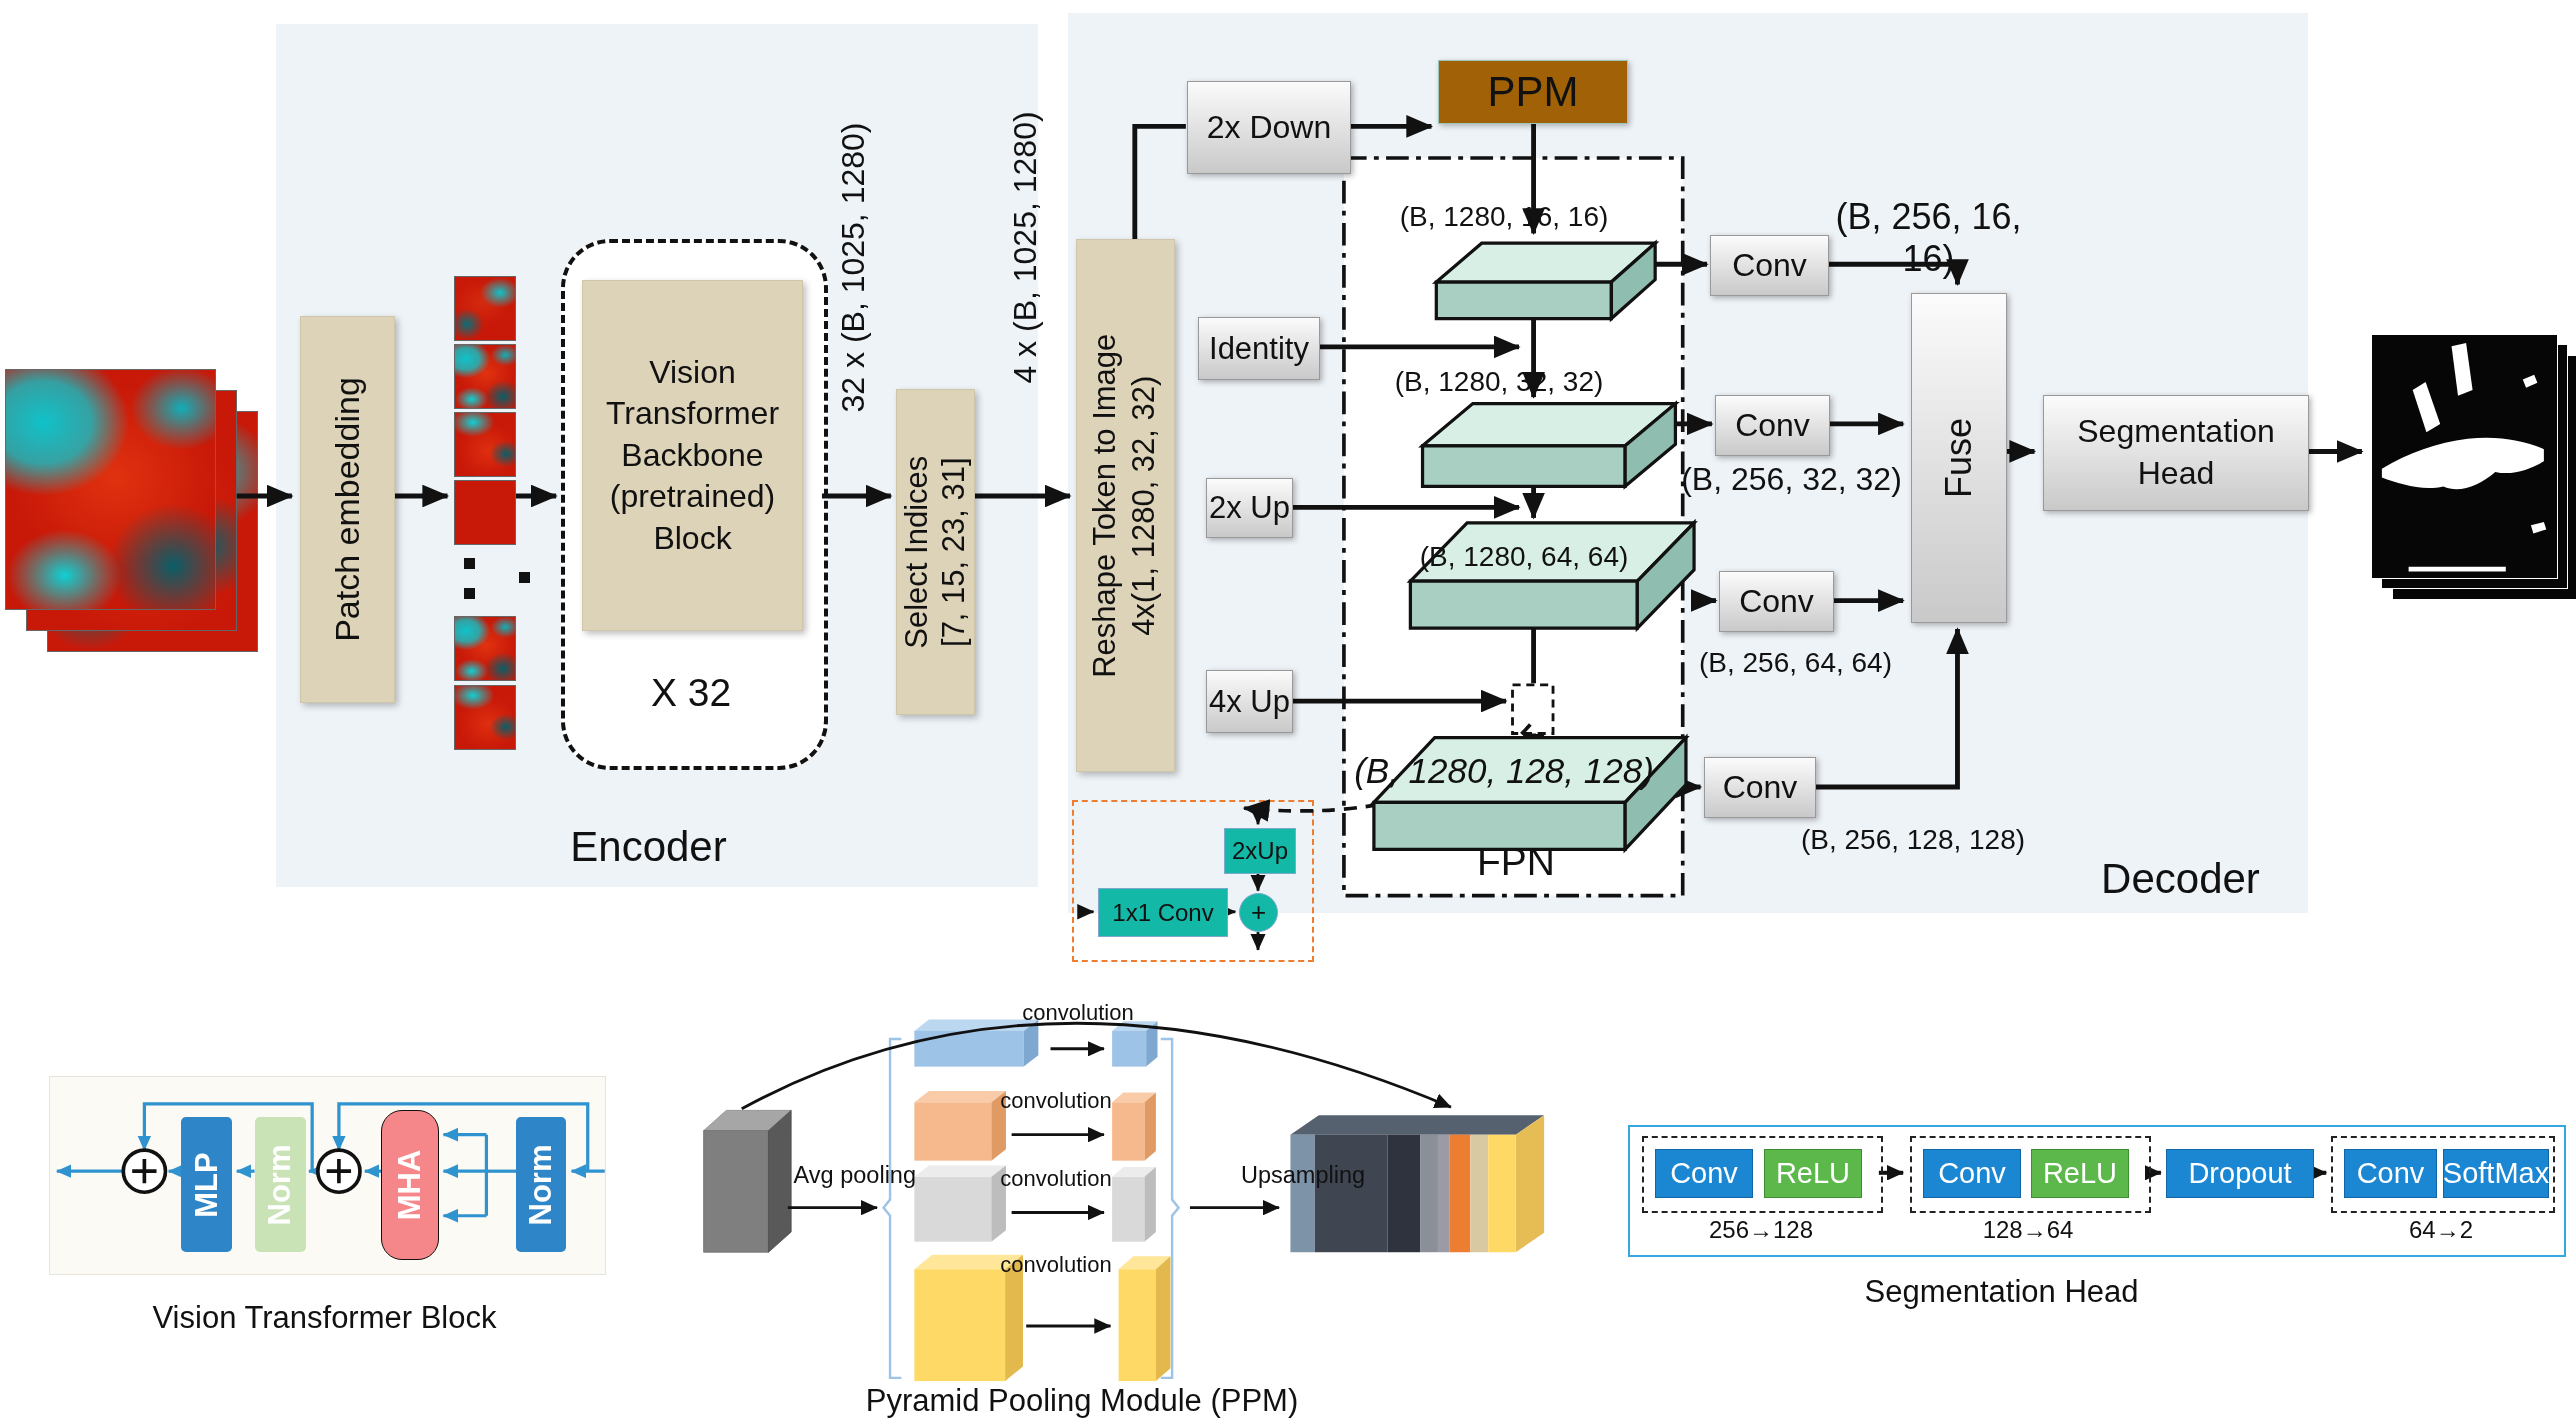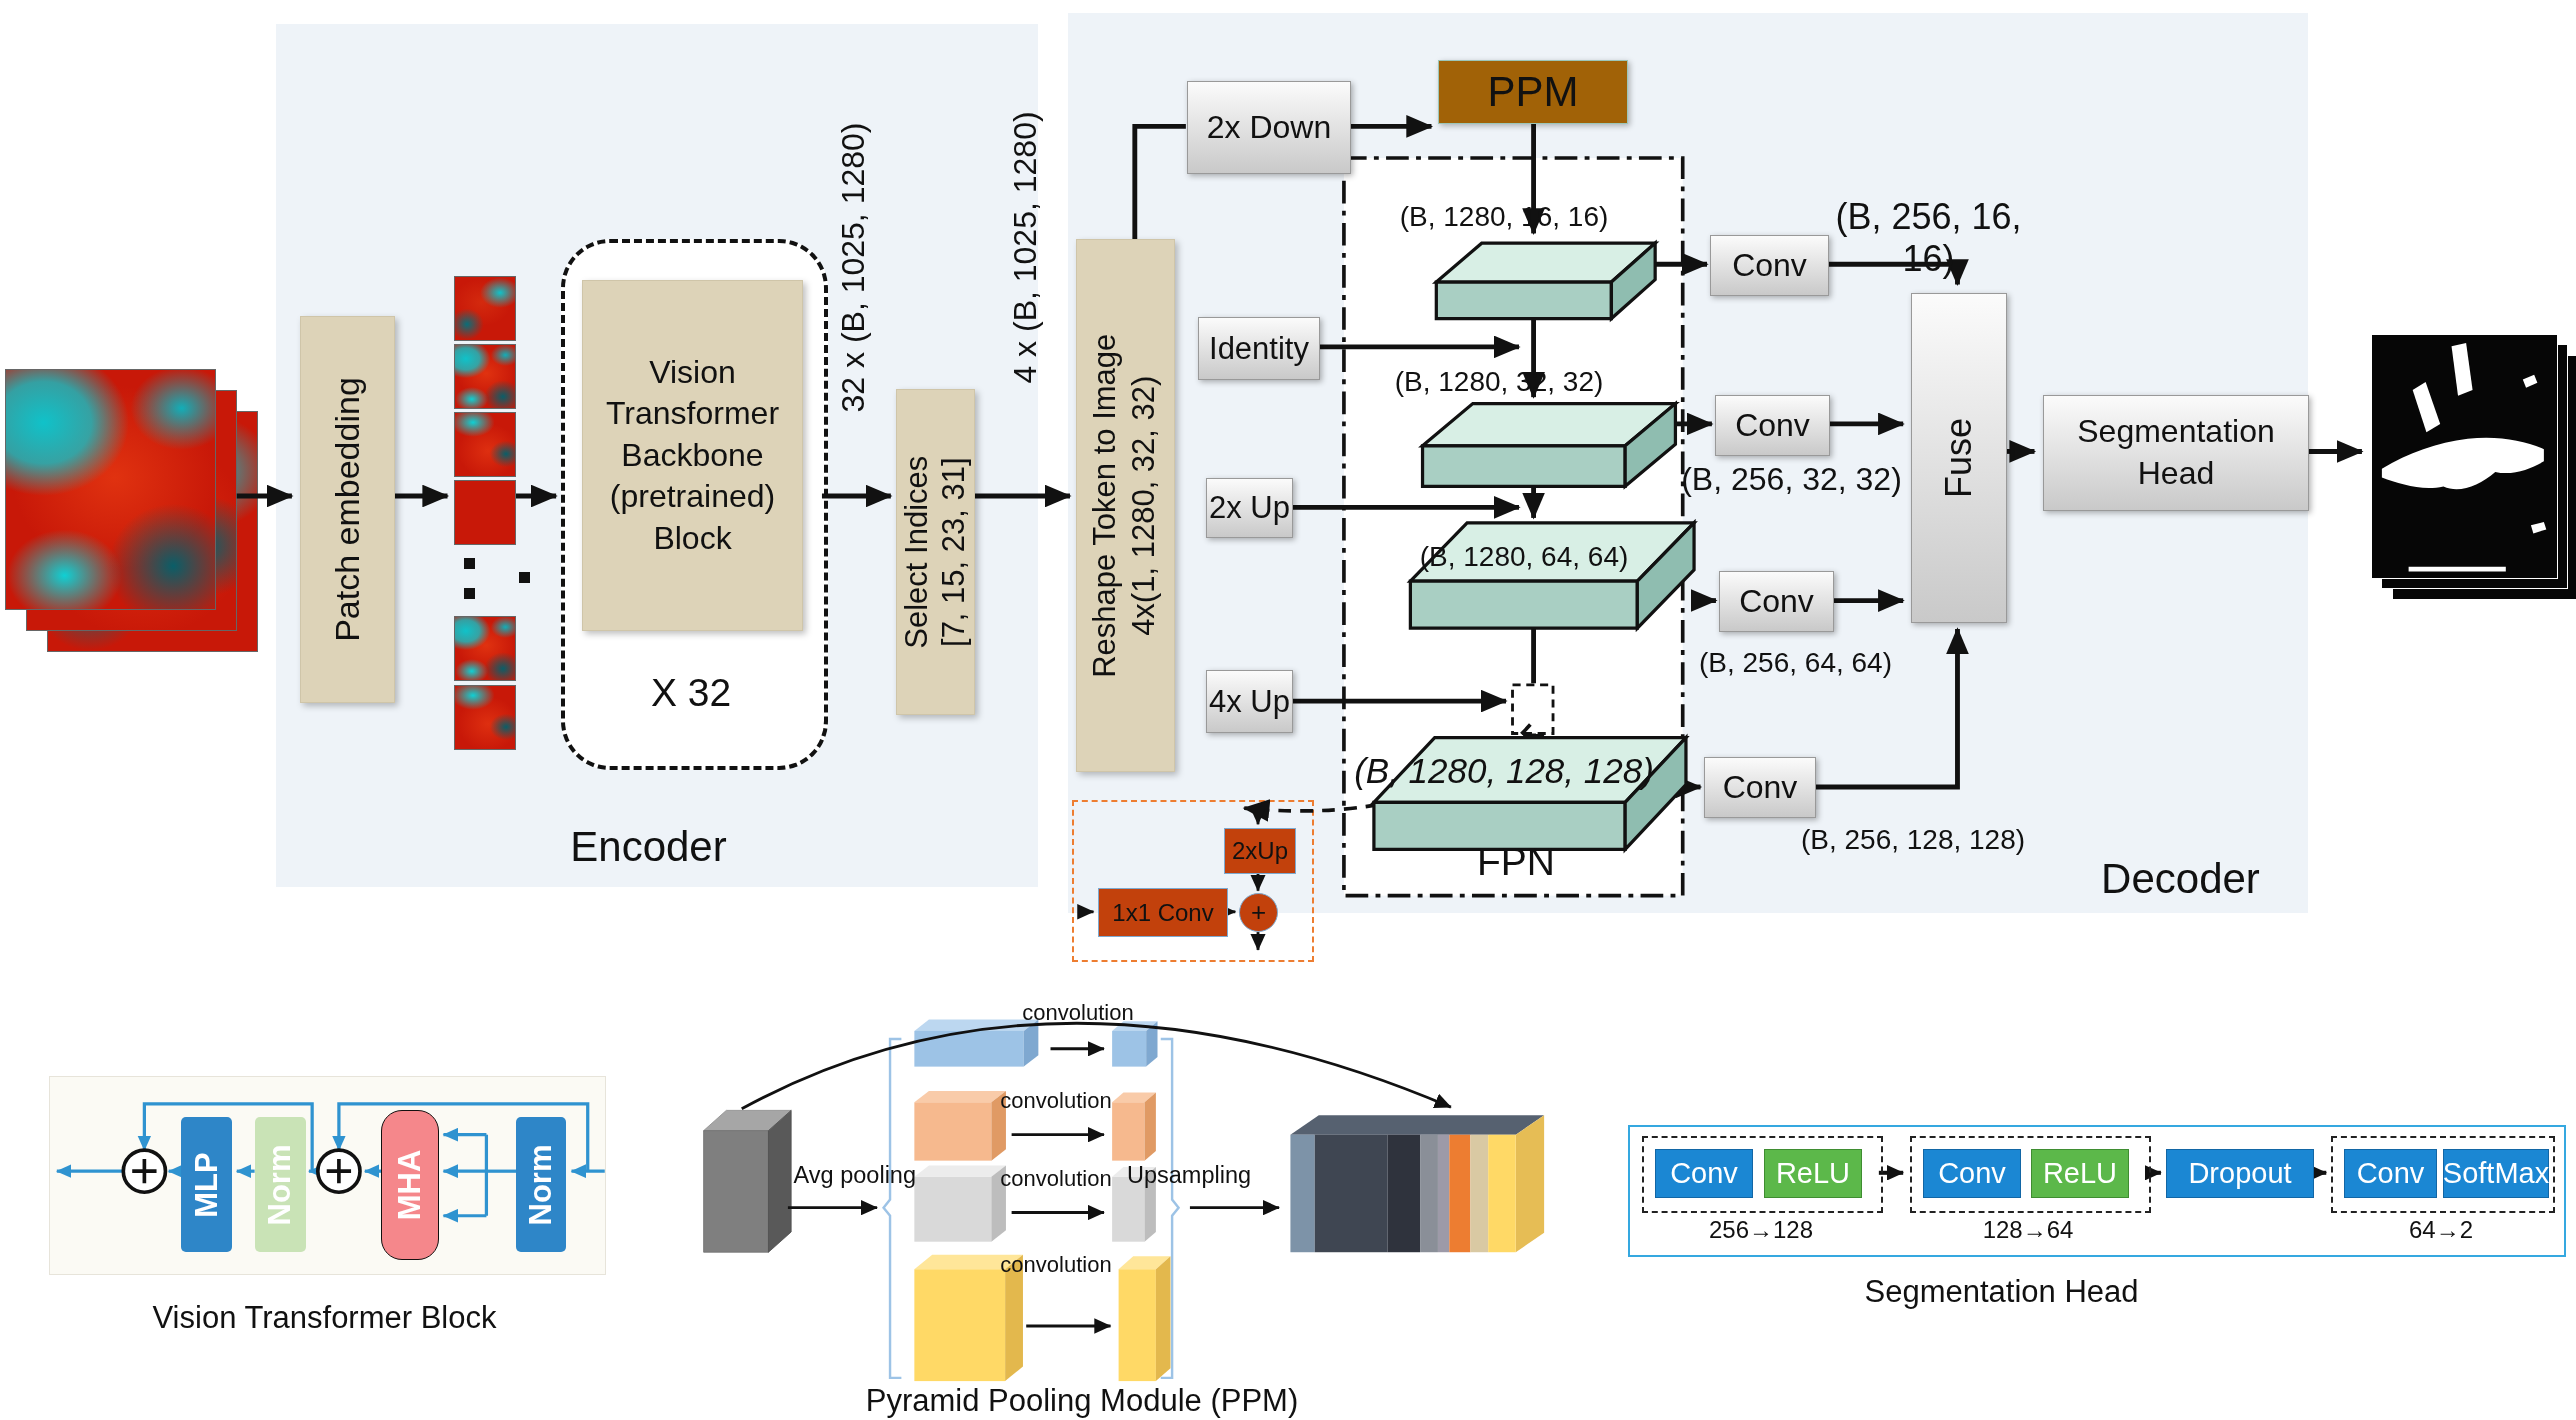--- a/index.html
+++ b/index.html
@@ -3,21 +3,21 @@
 <meta charset="utf-8">
 <style>
   html,body{margin:0;padding:0;background:#fff;font-family:"Liberation Sans",sans-serif;color:#111;}
   #stage{position:relative;width:2576px;height:1420px;background:#fff;overflow:hidden;}
   .panel{position:absolute;background:#eef3f8;z-index:0;}
   .abs{position:absolute;z-index:3;}
   .box{position:absolute;z-index:3;display:flex;align-items:center;justify-content:center;text-align:center;}
   .gray{background:linear-gradient(#fbfbfb,#c9c9c9);border:0.8px solid #999;box-shadow:2.4px 2.4px 5.7px rgba(0,0,0,.30);}
   .tan{background:#ddd3b8;border:0.8px solid #cfc5a9;box-shadow:3.2px 3.2px 6.5px rgba(0,0,0,.25);}
   .teal{background:#a16207;border:0.8px solid #9cc6b8;box-shadow:2.4px 2.4px 5.7px rgba(0,0,0,.28);}
-  .blue-s{background:#c2410c;border:0.8px solid #7da9cf;}
+  .blue-s{background:#14b8a6;border:0.8px solid #7da9cf;}
   .rot{display:flex;align-items:center;justify-content:center;}
   .rot>div{transform:rotate(-90deg);white-space:nowrap;text-align:center;}
   .lbl{position:absolute;z-index:3;text-align:center;}
   .sat{position:absolute;border:0.8px solid #666;background-color:#c81808;}
   .sat.v1{background-image:radial-gradient(ellipse 60% 45% at 18% 22%,#10c2c9 0%,rgba(16,194,201,.8) 38%,rgba(16,194,201,0) 68%),radial-gradient(ellipse 50% 42% at 80% 82%,#0a5e68 0%,rgba(10,94,104,0) 62%),radial-gradient(ellipse 42% 30% at 84% 16%,#12aeb8 0%,rgba(18,174,184,0) 58%),radial-gradient(ellipse 50% 35% at 28% 86%,#0fd0d4 0%,rgba(15,208,212,0) 55%),radial-gradient(ellipse 70% 55% at 52% 45%,#e03210 0%,rgba(224,50,16,0) 70%);}
   .sat.v2{background-image:radial-gradient(ellipse 55% 40% at 75% 25%,#10c2c9 0%,rgba(16,194,201,0) 60%),radial-gradient(ellipse 45% 40% at 20% 75%,#0a6e78 0%,rgba(10,110,120,0) 62%),radial-gradient(ellipse 65% 50% at 45% 40%,#d42a0e 0%,rgba(212,42,14,0) 75%);}
   .sat.v3{background-image:radial-gradient(ellipse 60% 38% at 30% 15%,#0fd0d4 0%,rgba(15,208,212,0) 60%),radial-gradient(ellipse 45% 35% at 85% 65%,#0a5e68 0%,rgba(10,94,104,0) 60%),radial-gradient(ellipse 70% 60% at 55% 60%,#de2f10 0%,rgba(222,47,16,0) 72%);}
   .sat.v4{background-image:radial-gradient(ellipse 50% 45% at 80% 85%,#10tcc 0%,rgba(16,194,201,0) 55%),radial-gradient(ellipse 55% 35% at 15% 35%,#0ecaca 0%,rgba(14,202,202,0) 55%),radial-gradient(ellipse 70% 55% at 55% 45%,#cf2a0c 0%,rgba(207,42,12,0) 75%);}
   .mask{position:absolute;background:#060606;border:1.6px solid #fff;}
   .dashedgrp{position:absolute;border:2.4px dashed #222;z-index:3;}
@@ -353,21 +353,21 @@
   <div class="box rot" style="left:516px;top:1117px;width:50px;height:135px;background:#2e86c8;border-radius:4.9px;">
     <div class="whitebold" style="font-size:31px;">Norm</div>
   </div>
   <div class="lbl" style="left:122px;top:1300px;width:405px;font-size:31px;">Vision Transformer Block</div>
 
   <div class="lbl" style="left:754px;top:1162px;width:162px;font-size:23.5px;text-align:right;">Avg pooling</div>
   <div class="lbl" style="left:1013px;top:1000px;width:130px;font-size:22px;">convolution</div>
   <div class="lbl" style="left:991px;top:1088px;width:130px;font-size:22px;">convolution</div>
   <div class="lbl" style="left:991px;top:1166px;width:130px;font-size:22px;">convolution</div>
   <div class="lbl" style="left:991px;top:1252px;width:130px;font-size:22px;">convolution</div>
-  <div class="lbl" style="left:1108px;top:1162px;width:162px;font-size:23.5px;">Upsampling</div>
+  <div class="lbl" style="left:1222px;top:1162px;width:162px;font-size:23.5px;">Upsampling</div>
   <div class="lbl" style="left:839px;top:1383px;width:486px;font-size:31px;">Pyramid Pooling Module (PPM)</div>
 
   <div class="abs" style="left:1628px;top:1125px;width:934px;height:128px;border:2.4px solid #35a8e0;background:#fff;z-index:1;"></div>
   <div class="dashedgrp" style="left:1642px;top:1136px;width:237px;height:73px;"></div>
   <div class="box segblue" style="left:1655px;top:1149px;width:96px;height:47px;font-size:29px;">
       <span>Conv</span>
     </div>
   <div class="box seggreen" style="left:1764px;top:1149px;width:96px;height:47px;font-size:29px;">
       <span>ReLU</span>
     </div>

